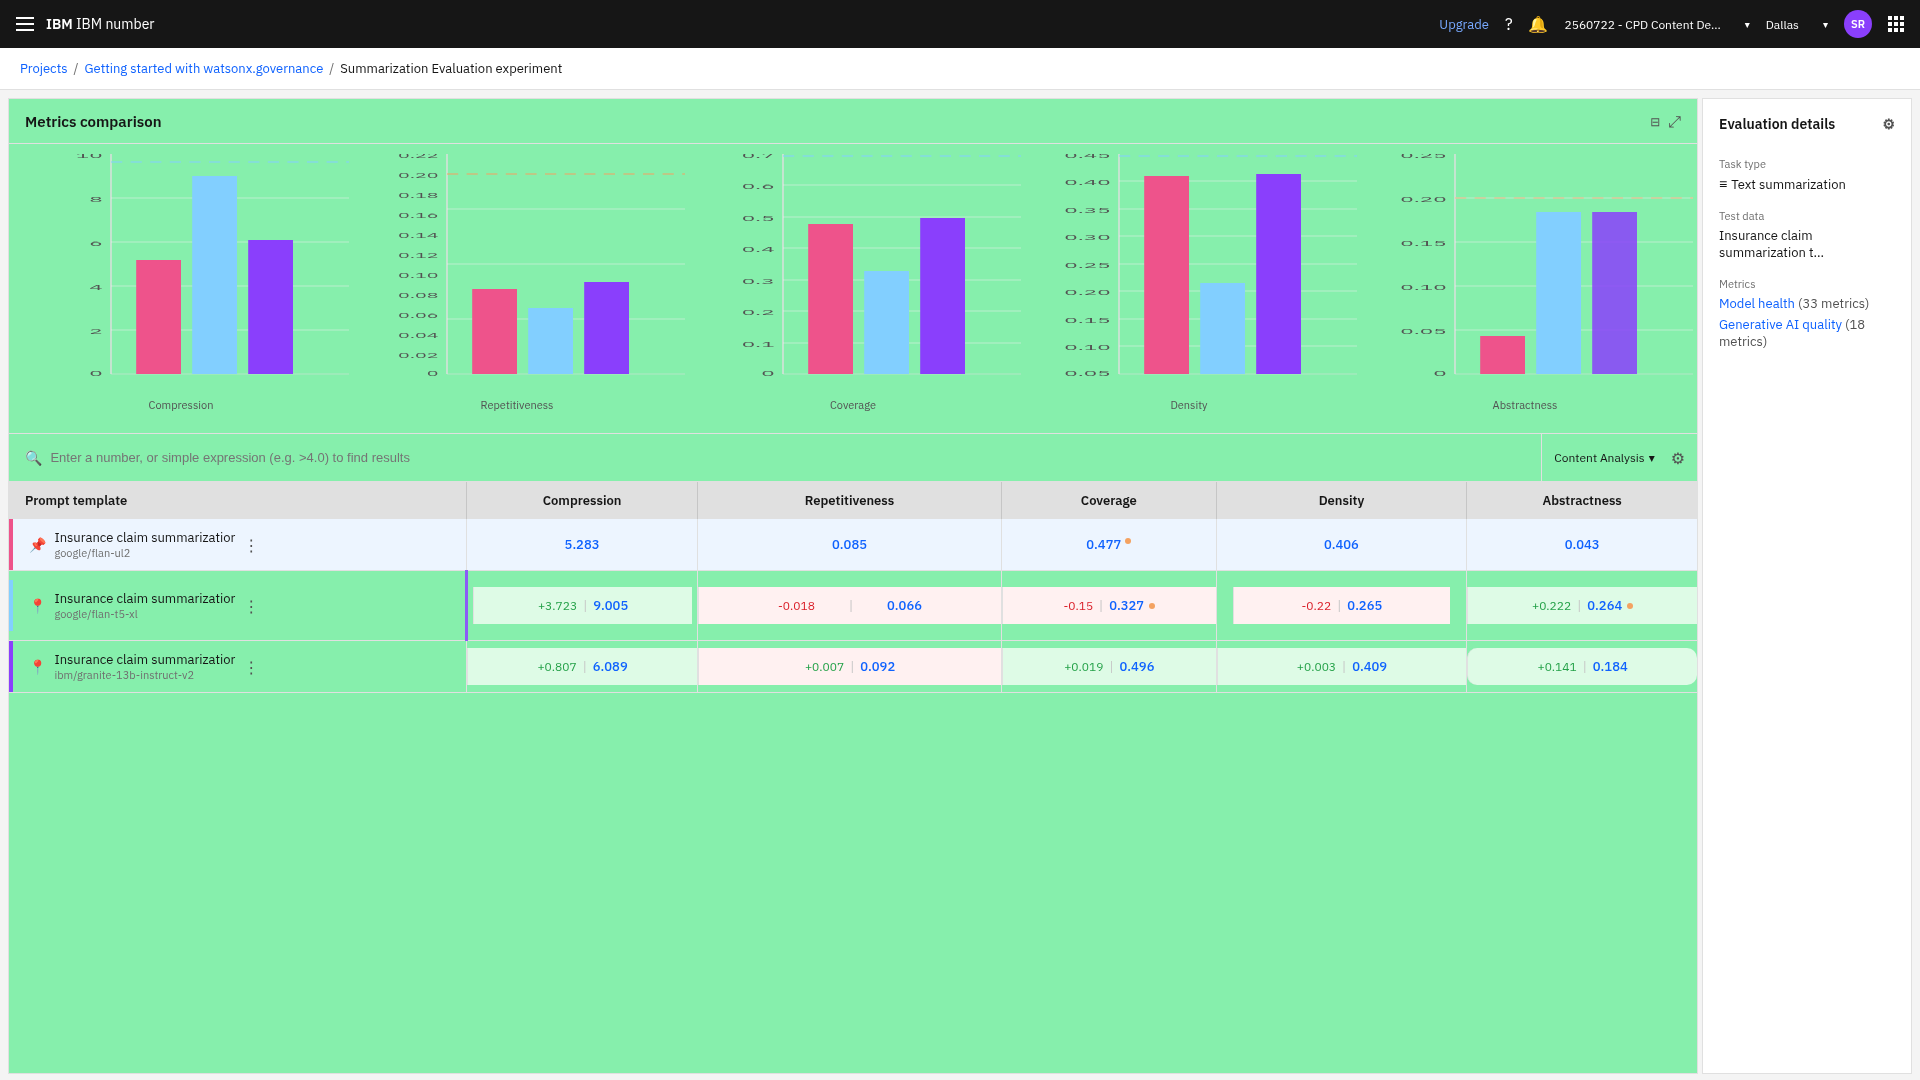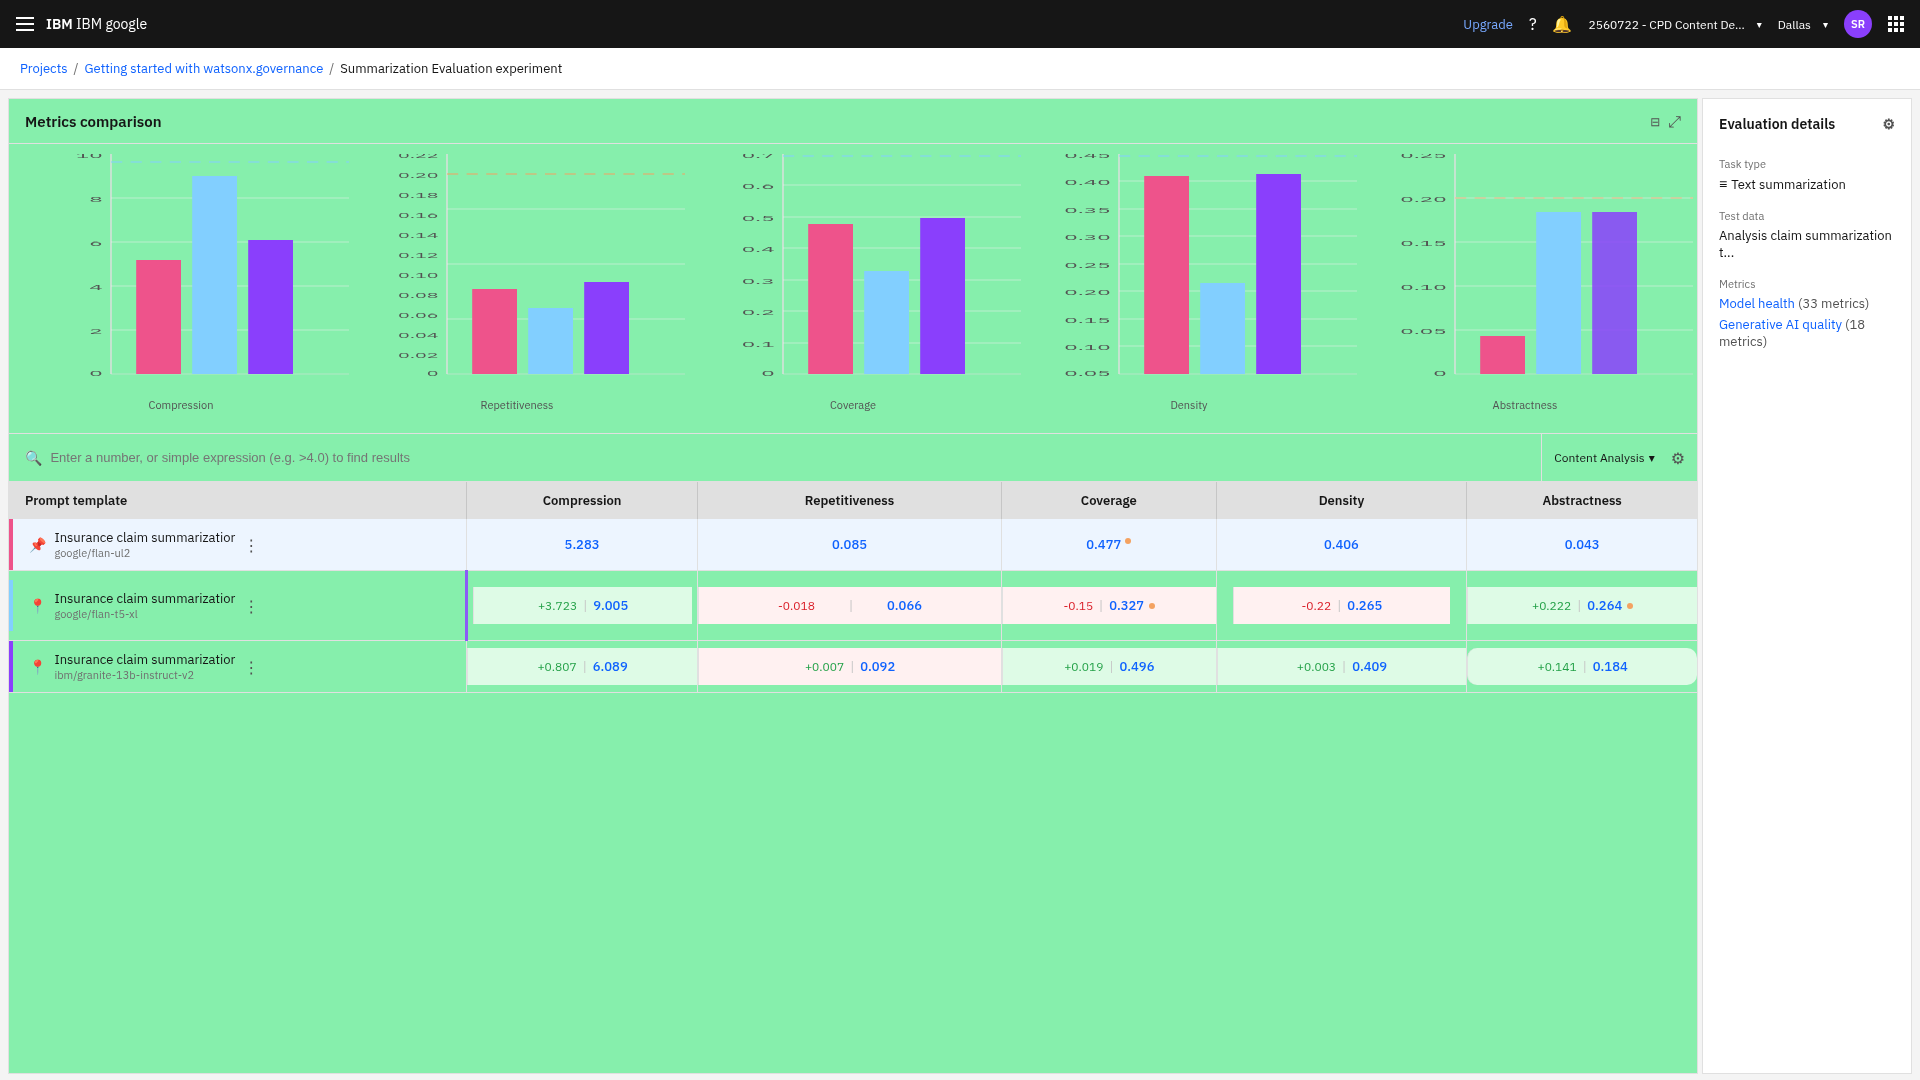--- a/index.html
+++ b/index.html
@@ -16,21 +16,21 @@
       gap: 12px;
     }
     .top-nav-left { display: flex; align-items: center; gap: 12px; flex: 1; }
     .hamburger { cursor: pointer; display: flex; flex-direction: column; gap: 4px; }
     .hamburger span { display: block; width: 18px; height: 2px; background: #fff; }
     .brand { font-size: 14px; font-weight: 400; color: #fff; }
     .brand strong { font-weight: 600; }
     .top-nav-right { display: flex; align-items: center; gap: 16px; }
     .upgrade-link { color: #78a9ff; font-size: 13px; cursor: pointer; text-decoration: none; }
     .nav-icon { color: #fff; cursor: pointer; font-size: 16px; }
-    .account-chip { display: flex; align-items: center; gap: 12px; color: #fff; font-size: 12px; cursor: pointer; }
+    .account-chip { display: flex; align-items: center; gap: 24px; color: #fff; font-size: 12px; cursor: pointer; }
     .account-chip .chevron { font-size: 10px; }
     .avatar { width: 28px; height: 28px; border-radius: 50%; background: #8a3ffc; display: flex; align-items: center; justify-content: center; font-size: 11px; font-weight: 600; color: #fff; }
     .apps-icon { display: grid; grid-template-columns: 1fr 1fr 1fr; gap: 2px; cursor: pointer; }
     .apps-icon span { width: 4px; height: 4px; background: #fff; display: block; }
 
     
     .breadcrumb {
       background: #fff;
       padding: 12px 20px;
       font-size: 13px;
@@ -252,21 +252,21 @@
 <body>
 
 <nav class="top-nav">
   <div class="top-nav-left">
     <div class="hamburger">
       <span></span>
         <span></span>
         <span></span>
     </div>
     <span class="brand">
-      <strong>IBM</strong> <span>IBM google</span>
+      <strong>IBM</strong> <span>IBM number</span>
     </span>
   </div>
   <div class="top-nav-right">
     <a class="upgrade-link">Upgrade</a>
     <span class="nav-icon">?</span>
     <span class="nav-icon">🔔</span>
     <div class="account-chip">
       <span>2560722 - CPD Content De...</span>
       <span class="chevron">▾</span>
     </div>
@@ -643,21 +643,21 @@
     <div>
       <div class="section-label">Task type</div>
       <div class="section-value">
         <span style="font-size:14px;">≡</span>
         <span>Text summarization</span>
       </div>
     </div>
 
     <div>
       <div class="section-label">Test data</div>
-      <div class="section-value">Analysis claim summarization t...</div>
+      <div class="section-value">Insurance claim summarization t...</div>
     </div>
 
     <div>
       <div class="section-label">Metrics</div>
       <div class="metrics-row">
         <span style="color:#0f62fe;cursor:pointer;">Model health</span>
         <span style="color:#525252;">(33 metrics)</span>
       </div>
       <div class="metrics-row" style="margin-top:4px;">
         <span style="color:#0f62fe;cursor:pointer;">Generative AI quality</span>

